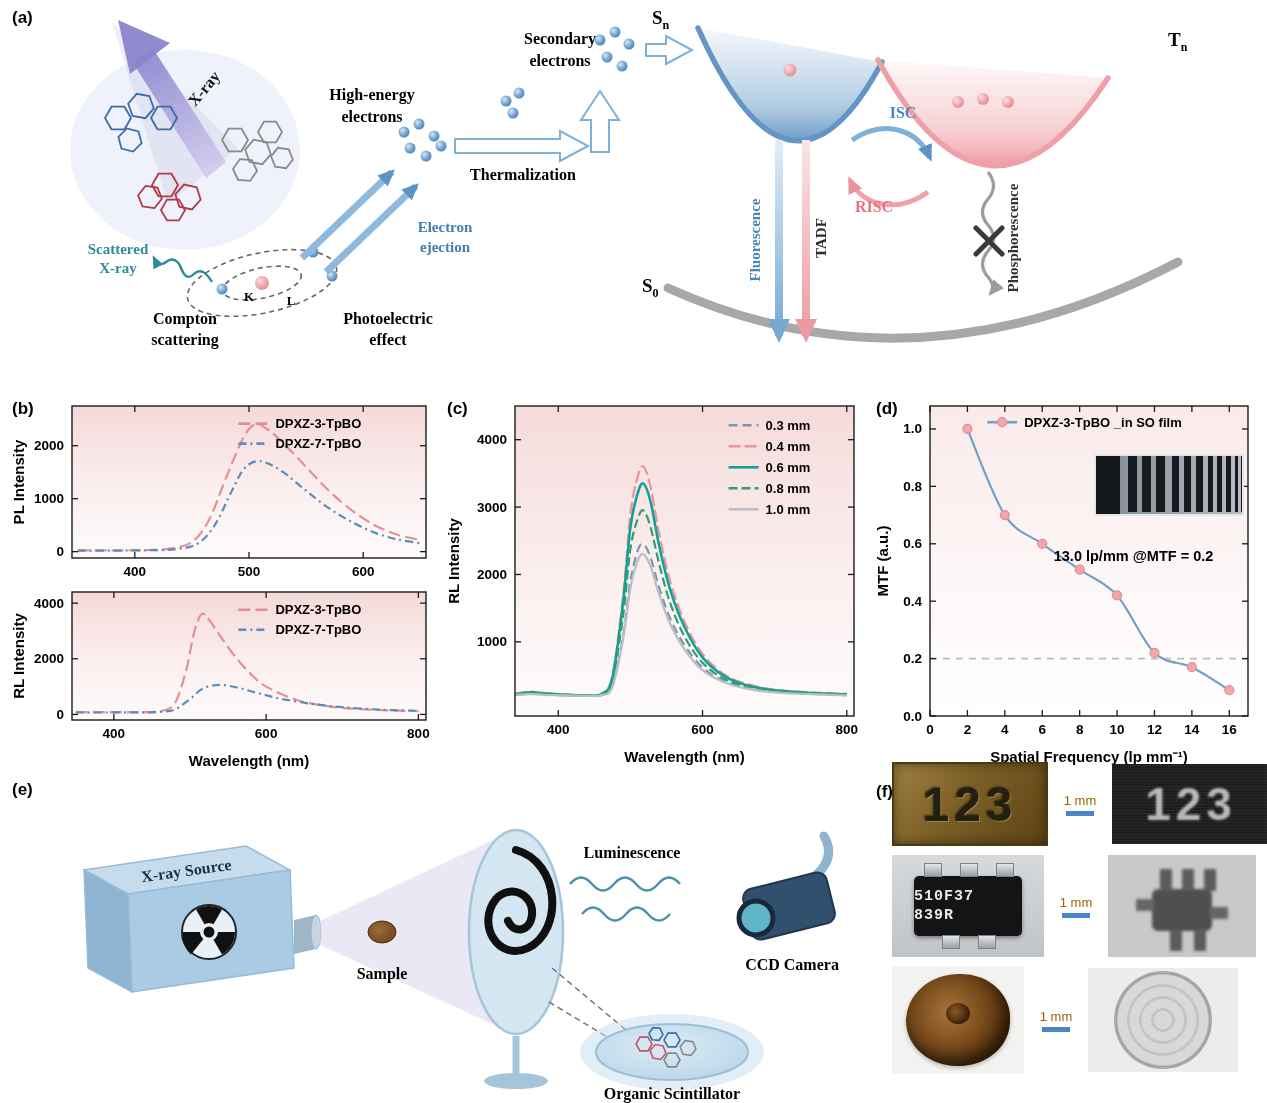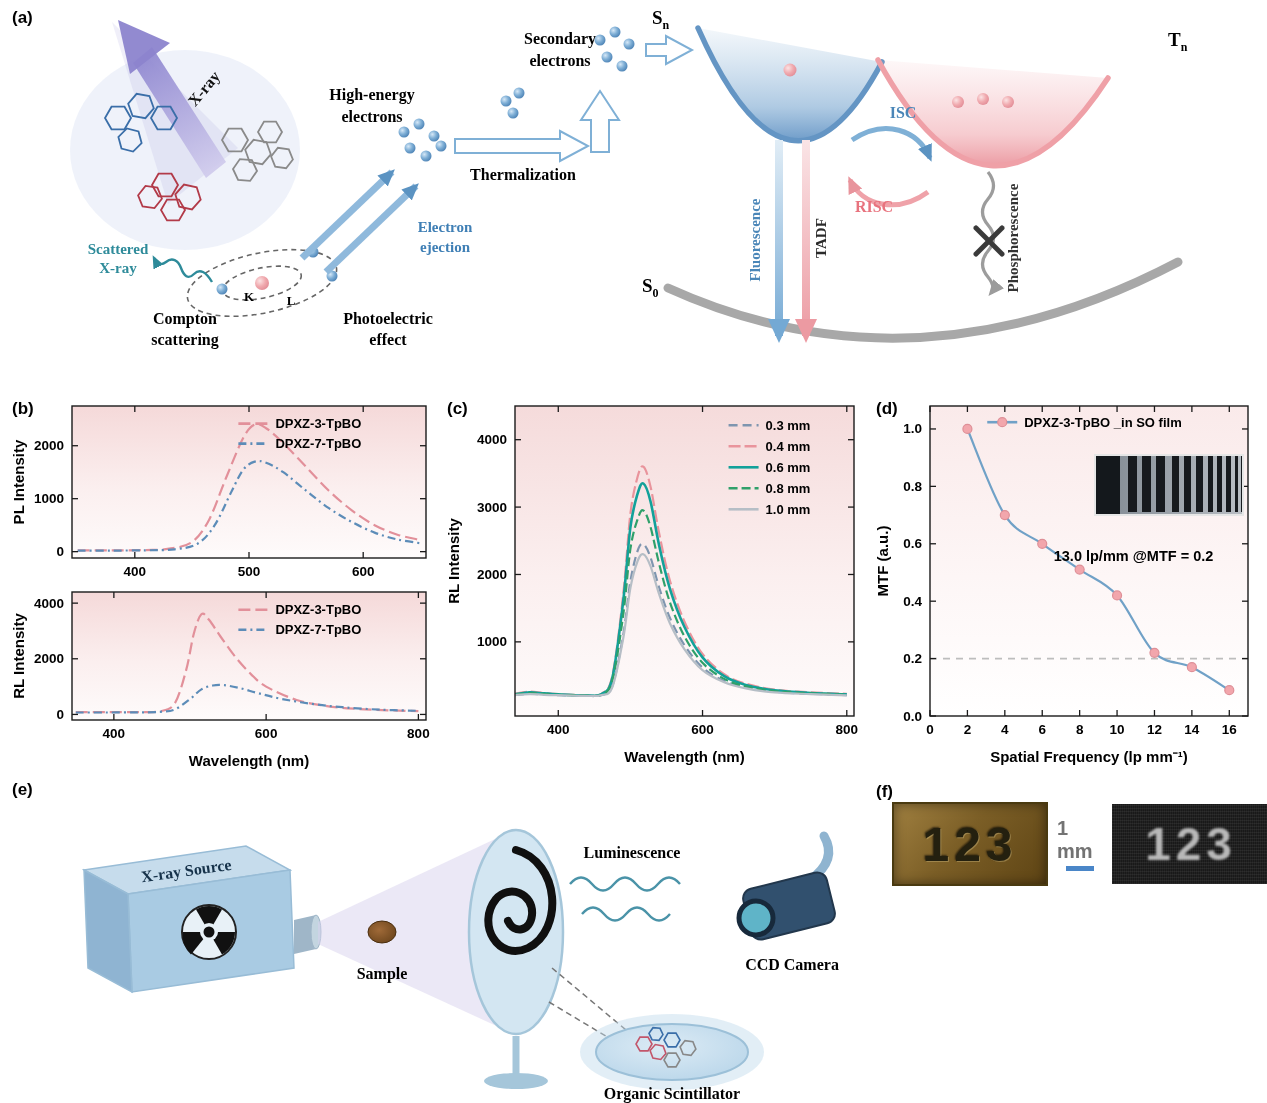--- a/index.html
+++ b/index.html
@@ -3,41 +3,41 @@
 <meta charset="utf-8">
 <style>
   html,body{margin:0;padding:0;background:#ffffff;}
   .fig{position:relative;width:1267px;height:1103px;background:#fff;font-family:"Liberation Sans",sans-serif;overflow:hidden;}
   .plabel{position:absolute;font-size:17px;font-weight:700;color:#000;z-index:5;font-family:"Liberation Sans",sans-serif;}
   .chart{position:absolute;}
   .panelsvg{position:absolute;}
   #panel-a text{font-weight:700;}
   #panel-e text{font-weight:700;}
   
-  .panel-f{position:absolute;left:892px;top:790px;width:374px;display:flex;flex-direction:row;gap:9px;}
+  .panel-f{position:absolute;left:892px;top:762px;width:374px;display:flex;flex-direction:column;gap:9px;}
   .f-row{display:flex;align-items:center;gap:9px;}
   .f-photo,.f-xray{position:relative;overflow:hidden;flex:none;display:flex;align-items:center;justify-content:center;}
   .photo-plate{width:152px;height:80px;background:linear-gradient(130deg,#a08040 0%,#7b5e26 45%,#5e4414 100%);border:2px solid #4a3a10;box-shadow:inset 0 0 12px rgba(0,0,0,.45);}
   .plate-text{font-size:48px;font-weight:700;color:#24200f;letter-spacing:5px;text-shadow:1px 1px 0 rgba(225,205,145,.35),-1px -1px 2px rgba(0,0,0,.6);}
   .xray-plate{width:158px;height:80px;background-color:#191919;background-image:repeating-linear-gradient(0deg,rgba(255,255,255,.05) 0 1px,transparent 1px 3px),repeating-linear-gradient(90deg,rgba(255,255,255,.04) 0 1px,transparent 1px 2px);}
   .xray-text{font-size:46px;font-weight:700;color:#c9c9c9;letter-spacing:5px;filter:blur(1.2px);opacity:.9;}
   .photo-chip{width:152px;height:102px;background:linear-gradient(180deg,#d6d9dc,#c0c4c8);}
   .chip-body{position:relative;width:108px;height:60px;background:#141414;border-radius:5px;box-shadow:0 2px 4px rgba(0,0,0,.4);display:flex;flex-direction:column;align-items:flex-start;justify-content:center;gap:1px;}
   .chip-line{color:#e8e8e8;font-size:15px;font-weight:700;letter-spacing:1px;font-family:"Liberation Mono",monospace;line-height:1.15;}
   .chip-pin{position:absolute;width:16px;height:12px;background:linear-gradient(180deg,#e2e5e8,#9aa0a6);border:1px solid #7c8288;}
   .pin-t1{top:-13px;left:10px;}.pin-t2{top:-13px;left:46px;}.pin-t3{top:-13px;left:82px;}
   .pin-b1{bottom:-13px;left:28px;}.pin-b2{bottom:-13px;left:64px;}
   .xray-chip{width:148px;height:102px;background:#cbcbcb;}
   .photo-shell{width:132px;height:108px;background:#f2f2f0;}
   .shell{position:relative;width:104px;height:92px;border-radius:52% 48% 50% 50%;background:radial-gradient(circle at 42% 42%,#a9743c 0%,#7c4e1d 40%,#4a2a0a 78%,#2a1604 100%);box-shadow:inset -6px -8px 14px rgba(0,0,0,.5),0 2px 4px rgba(0,0,0,.25);}
   .shell::after{content:"";position:absolute;left:38%;top:32%;width:24px;height:21px;border-radius:50%;background:radial-gradient(circle at 40% 40%,#8a5a26,#3a2008 70%);}
   .xray-shell{width:150px;height:104px;background:#ececec;display:flex;align-items:center;justify-content:center;}
   .shell-x{width:92px;height:92px;border-radius:50%;background:repeating-radial-gradient(circle at 50% 50%,#d8d8d8 0 9px,#c5c5c5 9px 12px);border:3px solid rgba(110,110,110,.4);filter:blur(.6px);}
   .f-scale{display:flex;flex-direction:column;align-items:center;width:46px;flex:none;}
-  .f-scale-text{color:#737373;font-weight:700;font-size:20px;}
+  .f-scale-text{color:#a16207;font-weight:400;font-size:13px;}
   .f-scale-bar{width:28px;height:5px;background:#4A86C8;margin-top:3px;}
   .mtf-inset{position:absolute;right:18px;top:56px;z-index:4;}
 </style>
 </head>
 <body>
 
 <div class="fig">
 
   <div class="plabel" style="left:12px;top:8px;">(a)</div>
   <div class="plabel" style="left:12px;top:399px;">(b)</div>

